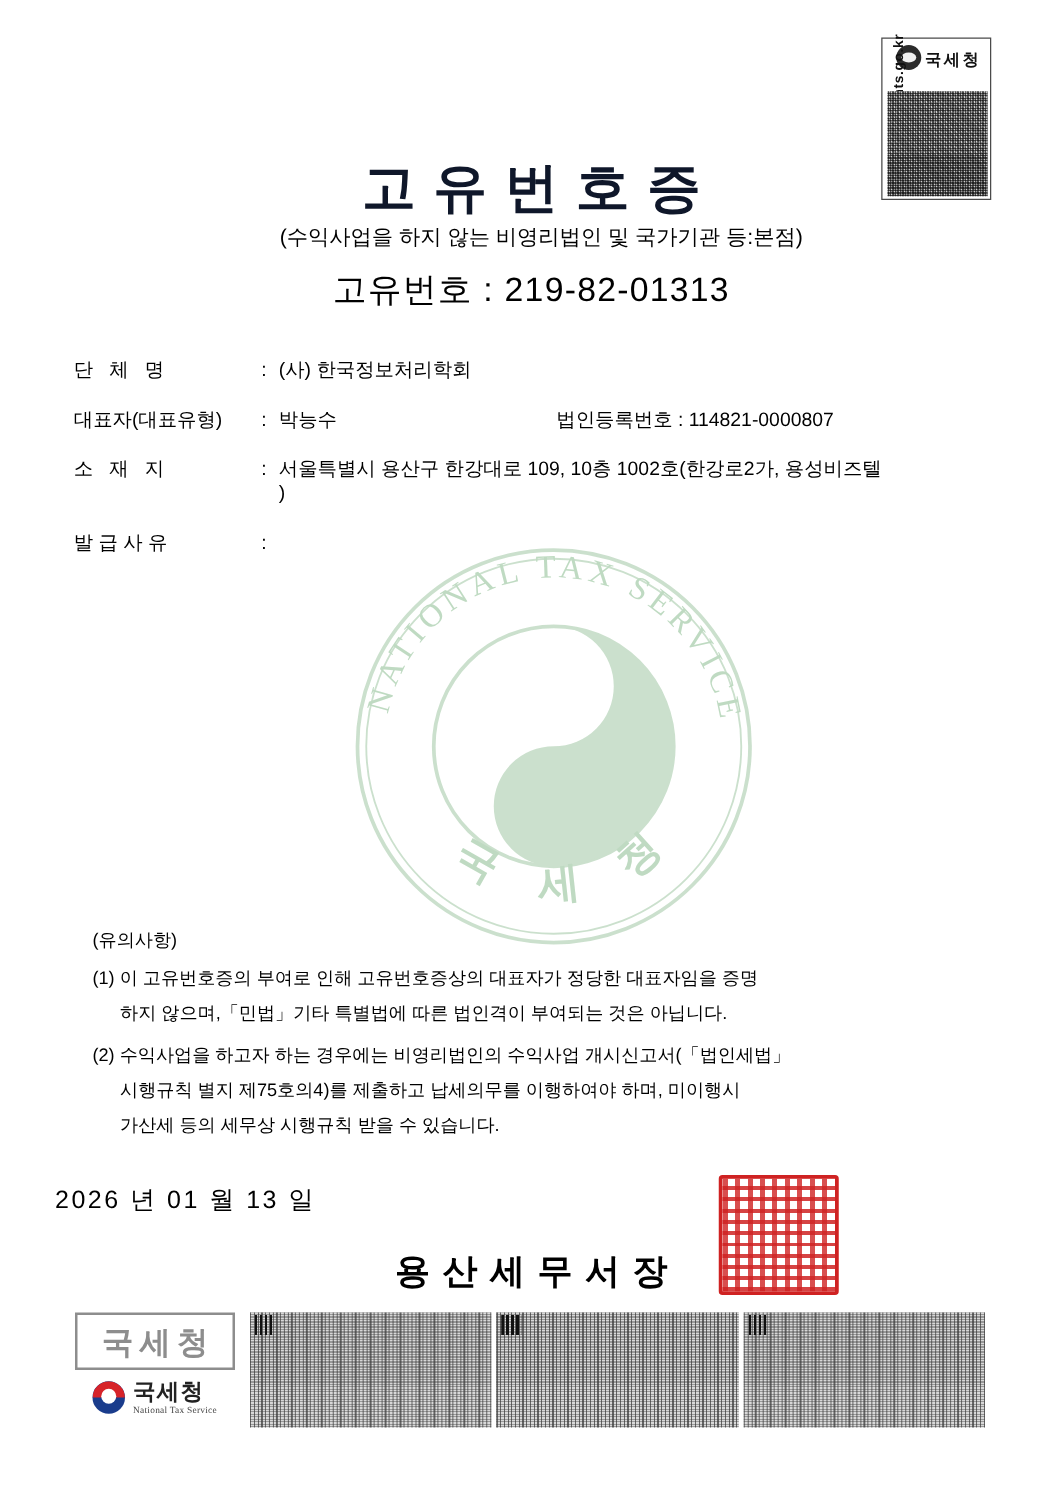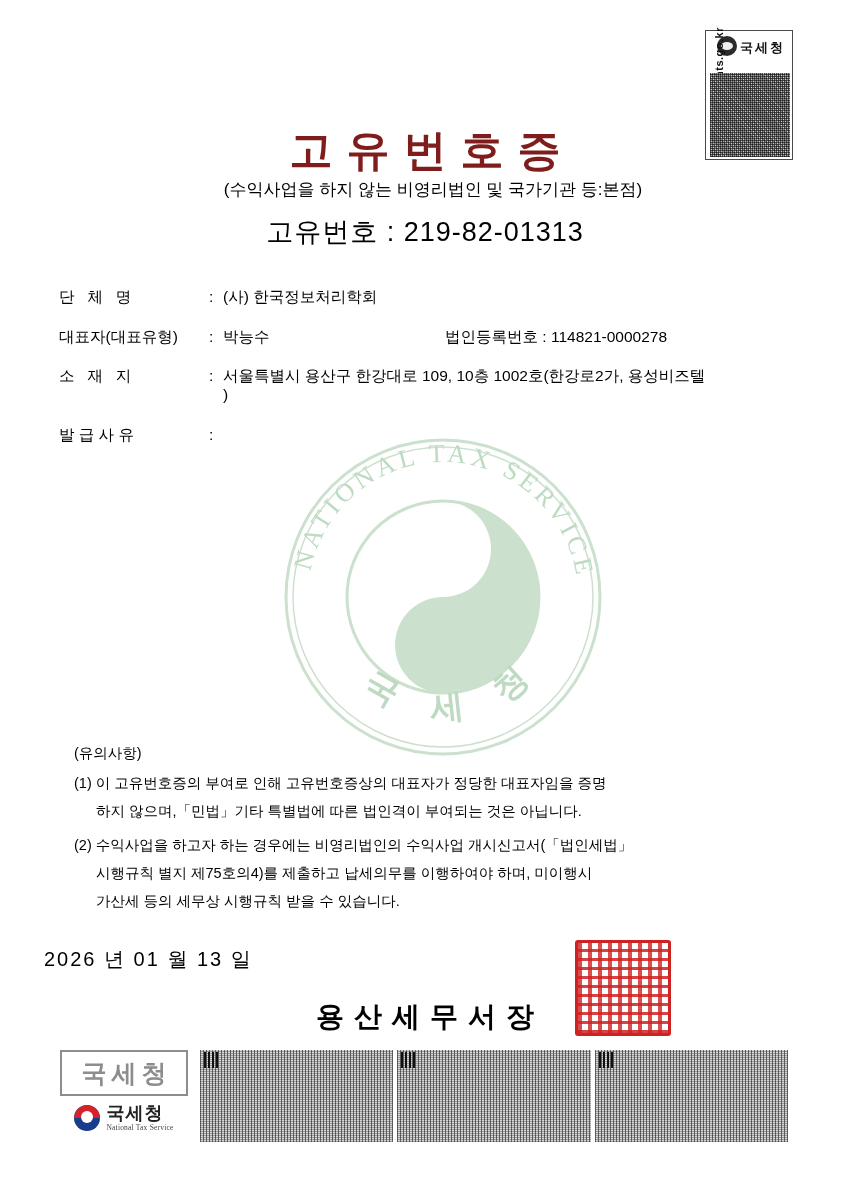--- a/index.html
+++ b/index.html
@@ -78,21 +78,21 @@
   
   .doc-title {
     position: absolute;
     top: 122px;
     left: 0; right: 0;
     text-align: center;
     font-size: 43px;
     font-weight: bold;
     letter-spacing: 14px;
     text-indent: 14px;
-    color: #7f1d1d;
+    color: #0f172a;
   }
   .doc-subtitle {
     position: absolute;
     top: 178px;
     left: 16px; right: 0;
     text-align: center;
     font-size: 17px;
     color: #000;
   }
   .doc-number {
@@ -290,21 +290,21 @@
     <span class="f-colon">:</span>
     <span class="f-value">(사) 한국정보처리학회</span>
   </div>
 
   <div class="field-row">
     <span class="f-label">대표자(대표유형)</span>
     <span class="f-colon">:</span>
     <span class="f-value">박능수</span>
     <span class="f-value2">
       <span>법인등록번호 :</span>
-      <span>114821-0000278</span>
+      <span>114821-0000807</span>
     </span>
   </div>
 
   <div class="field-row">
     <span class="f-label">소   재   지</span>
     <span class="f-colon">:</span>
     <span class="f-value addr-wrap" style="white-space: pre-wrap;">서울특별시 용산구 한강대로 109, 10층 1002호(한강로2가, 용성비즈텔
 )</span>
   </div>
 

